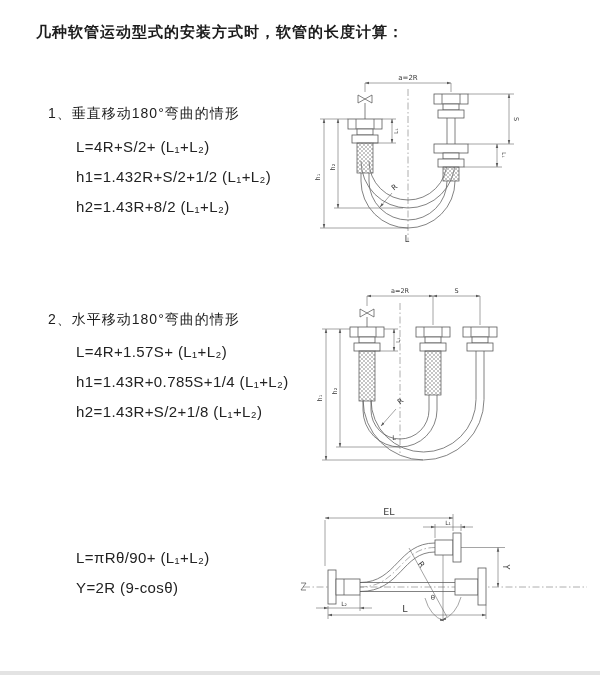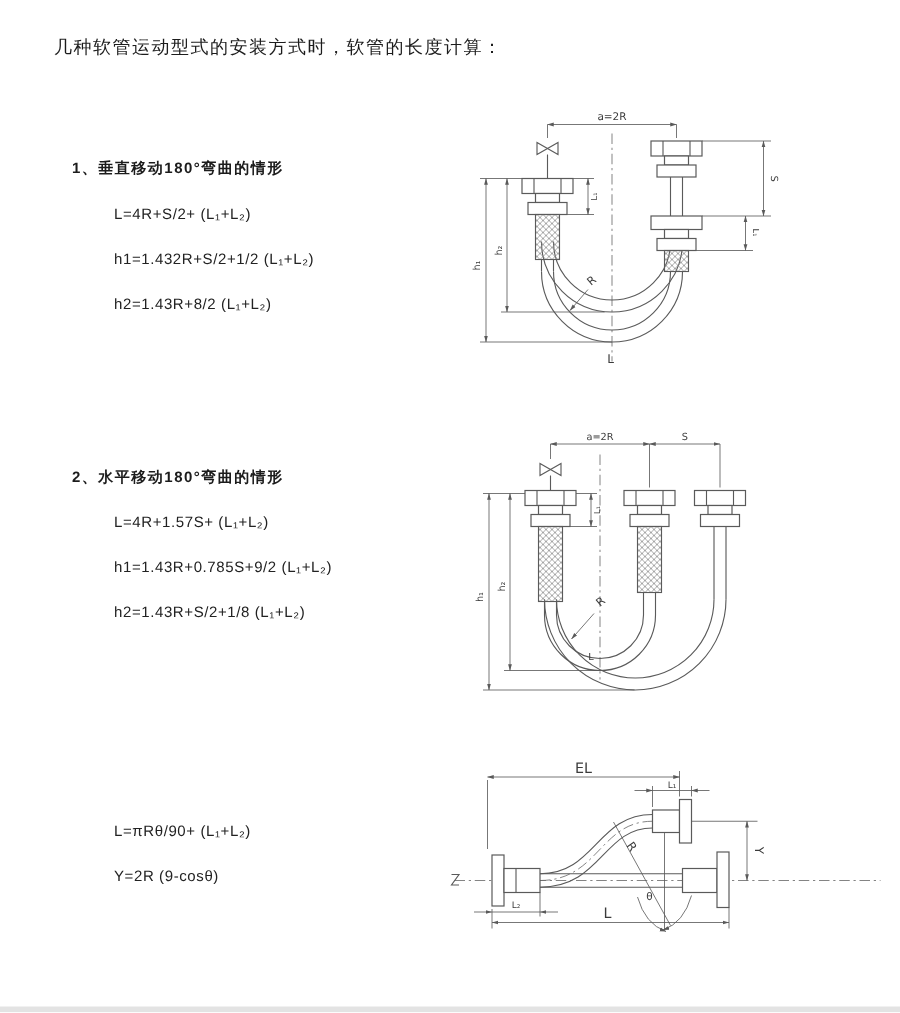--- a/index.html
+++ b/index.html
@@ -1,27 +1,27 @@
 <!DOCTYPE html>
 <html><head>
 <meta charset="utf-8">
 <style>
   html,body{margin:0;padding:0;background:#fff;}
   .page{
     position:relative;width:600px;height:675px;background:#ffffff;overflow:hidden;
     font-family:"Liberation Sans","DejaVu Sans",sans-serif;color:#1c1c1c;
   }
   .doc-title{
-    position:absolute;left:36px;top:23px;font-size:12px;font-weight:400;letter-spacing:1px;
+    position:absolute;left:36px;top:23px;font-size:15px;font-weight:700;letter-spacing:1px;
   }
   .sec-heading{
-    position:absolute;font-size:10px;font-weight:700;letter-spacing:1px;
+    position:absolute;font-size:14px;font-weight:400;letter-spacing:1px;
   }
   .formula{
-    position:absolute;font-size:10px;font-weight:400;letter-spacing:.4px;color:#222;
+    position:absolute;font-size:15px;font-weight:400;letter-spacing:.4px;color:#222;
   }
   svg{position:absolute;overflow:visible;}
   svg text{font-family:"DejaVu Sans","Liberation Sans",sans-serif;fill:#3b3b3b;}
   svg .ln{stroke:#5a5a5a;stroke-width:.75;fill:none;}
   svg .fl{stroke:#5a5a5a;stroke-width:.8;fill:#ffffff;}
   svg .dim{stroke:#5a5a5a;stroke-width:.55;fill:none;}
   svg .cl{stroke:#6a6a6a;stroke-width:.55;fill:none;stroke-dasharray:7,2.5,1.5,2.5;}
   .scan-edge{position:absolute;left:0;bottom:0;width:600px;height:4px;background:#e3e3e3;}
 </style>
 </head>
@@ -31,21 +31,21 @@
 
   <div class="doc-title">几种软管运动型式的安装方式时，软管的长度计算：</div>
 
   <div class="sec-heading" style="left:48px;top:105px">1、垂直移动180°弯曲的情形</div>
   <div class="formula" style="left:76px;top:138px">L=4R+S/2+ (L₁+L₂)</div>
   <div class="formula" style="left:76px;top:168px">h1=1.432R+S/2+1/2 (L₁+L₂)</div>
   <div class="formula" style="left:76px;top:198px">h2=1.43R+8/2 (L₁+L₂)</div>
 
   <div class="sec-heading" style="left:48px;top:311px">2、水平移动180°弯曲的情形</div>
   <div class="formula" style="left:76px;top:343px">L=4R+1.57S+ (L₁+L₂)</div>
-  <div class="formula" style="left:76px;top:373px">h1=1.43R+0.785S+9/2 (L₁+L₂)</div>
+  <div class="formula" style="left:76px;top:373px">h1=1.43R+0.785S+1/4 (L₁+L₂)</div>
   <div class="formula" style="left:76px;top:403px">h2=1.43R+S/2+1/8 (L₁+L₂)</div>
 
   <div class="formula" style="left:76px;top:549px">L=πRθ/90+ (L₁+L₂)</div>
   <div class="formula" style="left:76px;top:579px">Y=2R (9-cosθ)</div>
 
   <svg style="left:308px;top:69px" width="230" height="194" viewBox="0 0 230 194">
     <defs>
       <marker id="ar" viewBox="0 0 8 6" markerWidth="8" markerHeight="6" refX="7.6" refY="3" orient="auto-start-reverse">
         <path d="M8,3 L0,0.7 L0,5.3 Z" fill="#5a5a5a"></path>
       </marker>

